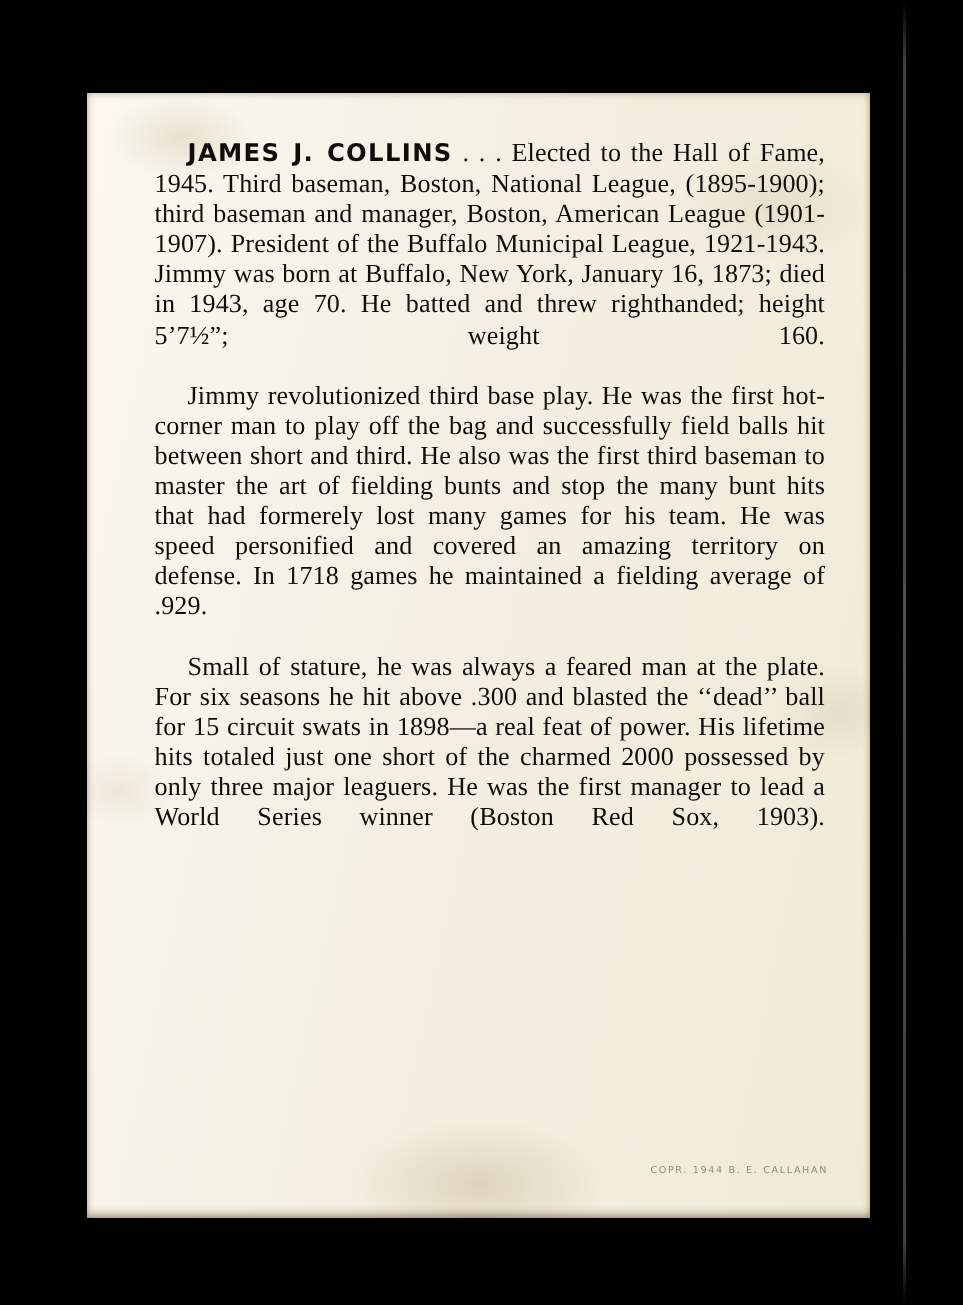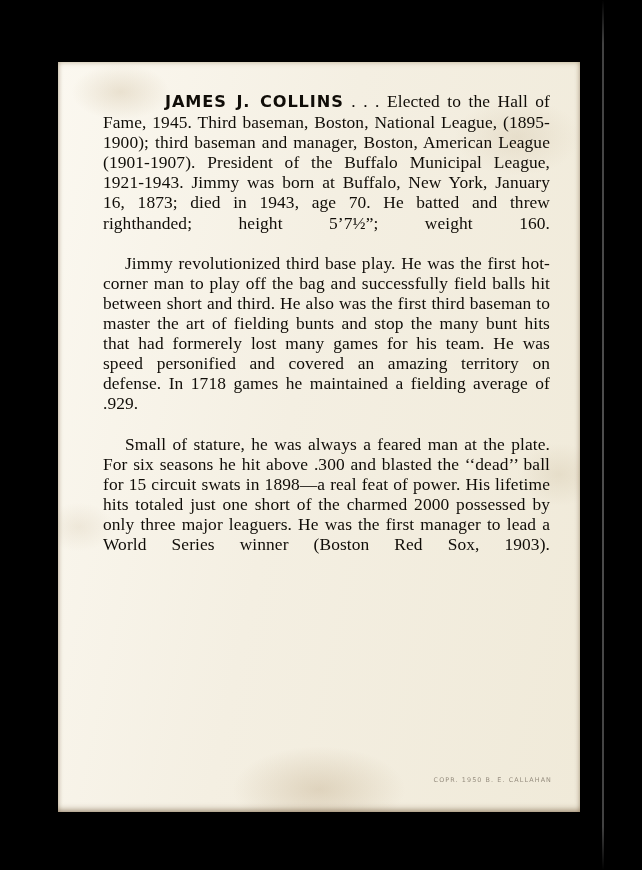--- a/index.html
+++ b/index.html
@@ -95,21 +95,20 @@
   .card-text p::after {
     content: "";
     display: inline-block;
     width: 100%;
   }
   .headline-name {
     font-family: "DejaVu Sans", sans-serif;
     font-weight: bold;
     font-size: 16.2px;
     letter-spacing: 0.9px;
-    margin-left: 40px;
   }
   .copyright {
     position: absolute;
     right: 28px;
     bottom: 28px;
     z-index: 3;
     font-family: "DejaVu Sans", sans-serif;
     font-size: 6.4px;
     letter-spacing: 1.1px;
     color: #8d8476;
@@ -125,15 +124,15 @@
 <div class="card">
 
   <div class="card-text">
     <p class="indent"><span class="headline-name">JAMES J. COLLINS</span><span> . . . Elected to the Hall of Fame, 1945. Third baseman, Boston, National League, (1895-1900); third baseman and manager, Boston, American League (1901-1907). President of the Buffalo Municipal League, 1921-1943. Jimmy was born at Buffalo, New York, January 16, 1873; died in 1943, age 70. He batted and threw righthanded; height 5’7½”; weight 160.</span></p>
 
     <p class="indent">Jimmy revolutionized third base play. He was the first hot-corner man to play off the bag and successfully field balls hit between short and third. He also was the first third baseman to master the art of fielding bunts and stop the many bunt hits that had formerely lost many games for his team. He was speed personified and covered an amazing territory on defense. In 1718 games he maintained a fielding average of .929.</p>
 
     <p class="indent">Small of stature, he was always a feared man at the plate. For six seasons he hit above .300 and blasted the ‘‘dead’’ ball for 15 circuit swats in 1898—a real feat of power. His lifetime hits totaled just one short of the charmed 2000 possessed by only three major leaguers. He was the first manager to lead a World Series winner (Boston Red Sox, 1903).</p>
   </div>
 
-  <div class="copyright">COPR. 1950 B. E. CALLAHAN</div>
+  <div class="copyright">COPR. 1944 B. E. CALLAHAN</div>
 
 </div>
 
 </body></html>

